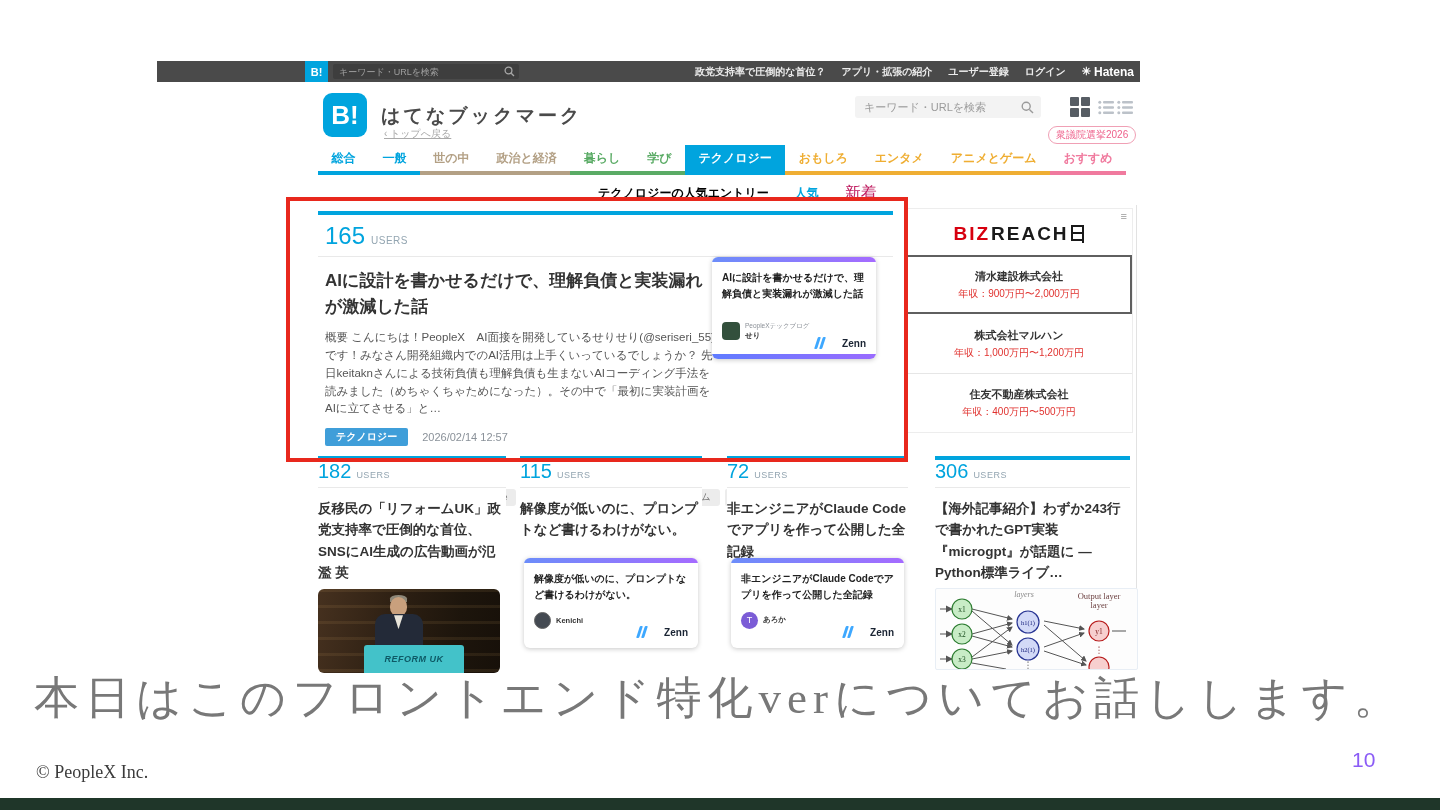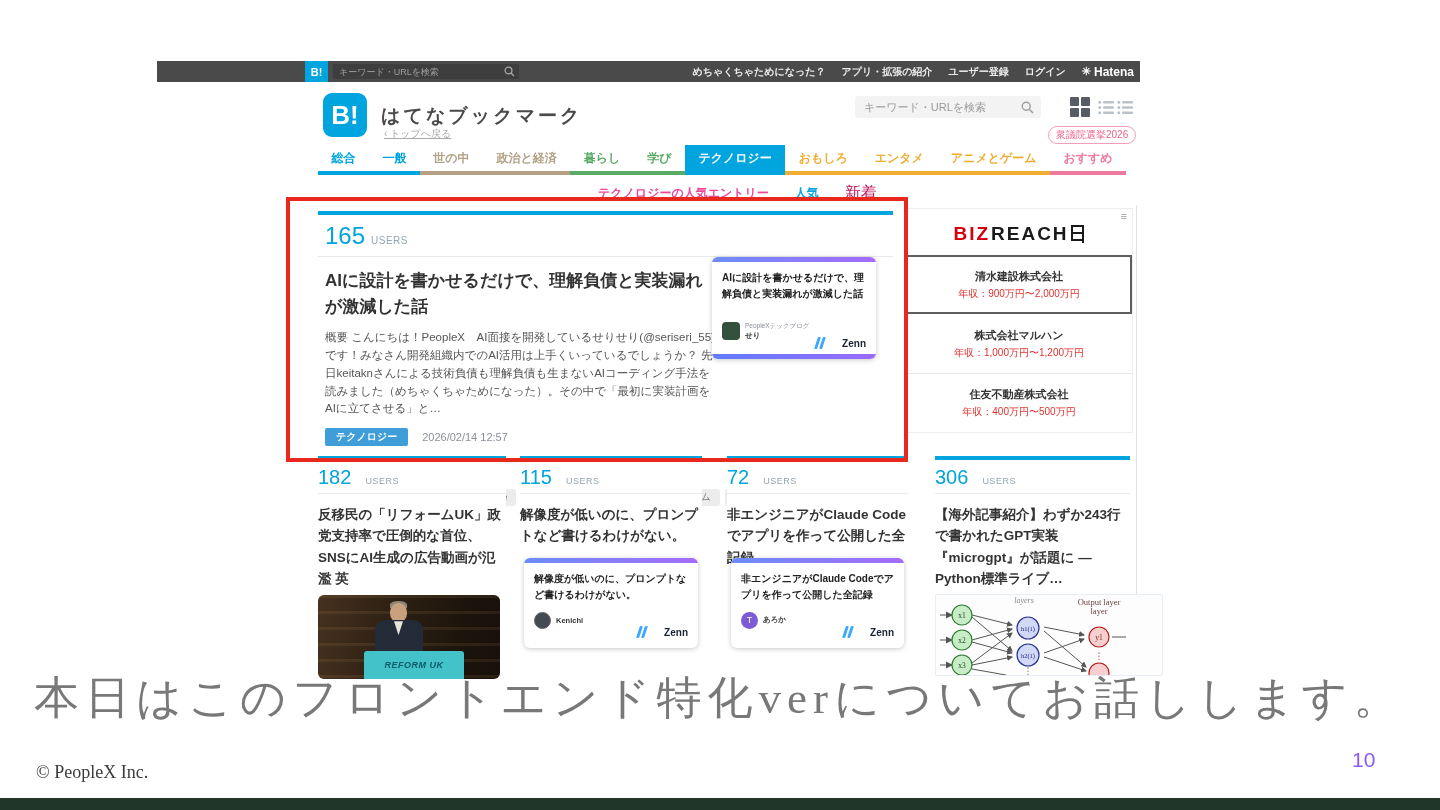--- a/index.html
+++ b/index.html
@@ -42,21 +42,21 @@
   .tab { flex:1 1 auto; display:flex; align-items:center; justify-content:center; font-size:12px; font-weight:bold;
          padding:0 8px; white-space:nowrap; border-bottom:4px solid transparent; cursor:pointer; }
   .t-blue   { color:#00a4de; border-bottom-color:#00a4de; }
   .t-taupe  { color:#b3a085; border-bottom-color:#b3a085; }
   .t-green  { color:#5aab65; border-bottom-color:#5aab65; }
   .t-orange { color:#efae33; border-bottom-color:#efae33; }
   .t-pink   { color:#f07a9e; border-bottom-color:#f07a9e; }
   .tab.active { background:#00a4de; color:#fff; border-bottom-color:#00a4de; }
 
   .subnav { position:absolute; left:598px; top:183px; display:flex; gap:26px; align-items:center; }
-  .subnav .sn-title { font-size:12px; font-weight:bold; color:#ec4899; }
+  .subnav .sn-title { font-size:12px; font-weight:bold; color:#000000; }
   .subnav .sn-pop { font-size:12px; font-weight:bold; color:#00a4de; cursor:pointer; }
   .subnav .sn-new { font-size:16px; color:#be185d; cursor:pointer; }
 
   
   .featured { position:absolute; left:318px; top:211px; width:575px; border-top:4px solid #00a4de; background:#fff; }
   .f-users { margin:7px 0 0 7px; display:flex; align-items:baseline; gap:6px; }
   .users-num { color:#00a4de; }
   .f-users .users-num { font-size:24px; }
   .users-label { color:#93a5b1; font-size:10px; letter-spacing:.5px; }
   .hdiv { border-top:1px solid #e9e9e9; margin-top:6px; }
@@ -103,21 +103,21 @@
   .job-sal { font-size:10px; color:#e0312e; margin-top:3px; }
 
   .scrollline { position:absolute; left:1136px; top:205px; width:1px; height:443px; background:#e2e2e2; }
 
   
   .card { position:absolute; top:456px; border-top:4px solid #00a4de; background:#fff; }
   .card.cA { left:318px; width:188px; }
   .card.cB { left:520px; width:182px; }
   .card.cC { left:727px; width:181px; }
   .card.cD { left:935px; width:195px; }
-  .c-users { margin-top:6px; display:flex; align-items:baseline; gap:14px; }
+  .c-users { display:flex; align-items:baseline; gap:5px; }
   .c-users .users-num { font-size:20px; }
   .c-users .users-label { font-size:9px; }
   .c-div { border-top:1px solid #e9e9e9; margin-top:4px; }
   .c-title { margin-top:10px; font-size:13.5px; font-weight:bold; color:#333; line-height:1.58; cursor:pointer; }
 
   
   .photo { position:relative; margin-top:6px; width:182px; height:84px; border-radius:6px; overflow:hidden;
            background:linear-gradient(100deg,#46311f 0%,#2e2013 40%,#1d150c 75%,#171009 100%); cursor:pointer; }
   .photo .shelves { position:absolute; inset:0;
            background:repeating-linear-gradient(180deg, rgba(255,200,120,.14) 0 3px, rgba(0,0,0,0) 3px 16px); opacity:.6; }
@@ -126,21 +126,21 @@
   .photo .suit { position:absolute; left:57px; top:25px; width:48px; height:34px; border-radius:10px 10px 0 0; background:#232a38; }
   .photo .shirt { position:absolute; left:76px; top:26px; width:9px; height:14px; background:#e8e4da; clip-path:polygon(0 0,100% 0,50% 100%); }
   .photo .podium { position:absolute; left:46px; bottom:0; width:100px; height:28px; background:#43c2c9; border-radius:3px 3px 0 0;
                    display:flex; align-items:center; justify-content:center; }
   .photo .podium span { color:#0e5a66; font-weight:bold; font-size:9px; font-style:italic; letter-spacing:.5px; }
 
   .bthumb { left:524px; top:558px; width:174px; height:90px; }
   .cthumb { left:731px; top:558px; width:173px; height:90px; }
 
   
-  .diagram { margin-top:5px; width:228px; height:82px; background:#fdfdfd; border:1px solid #e8eef5; border-radius:2px; overflow:hidden; cursor:pointer; }
+  .diagram { margin-top:5px; width:203px; height:82px; background:#fdfdfd; border:1px solid #e8eef5; border-radius:2px; overflow:hidden; cursor:pointer; }
   .diagram text { font-family:"Liberation Serif",serif; }
 
   
   .redbox { position:absolute; left:286px; top:197px; width:622px; height:265px; border:4px solid #e8281d; z-index:40; pointer-events:none; }
 
   
   .caption { position:absolute; left:34px; top:668px; font-family:"Liberation Serif",serif; font-size:45px; color:#787878;
              letter-spacing:6px; white-space:nowrap; }
   .copyright { position:absolute; left:36px; top:762px; font-family:"Liberation Serif",serif; font-size:18px; color:#3b3b3b; }
   .pagenum { position:absolute; left:1352px; top:748px; font-size:21px; color:#8b5cf6; }
@@ -154,21 +154,21 @@
   <div class="topbar">
     <div class="tb-logo">B!</div>
     <div class="tb-search">
       <input type="text" readonly="" placeholder="キーワード・URLを検索" style="">
       <svg width="11" height="11" viewBox="0 0 11 11">
         <circle cx="4.5" cy="4.5" r="3.4" fill="none" stroke="#a8a8a8" stroke-width="1.3"></circle>
         <line x1="7.2" y1="7.2" x2="10" y2="10" stroke="#a8a8a8" stroke-width="1.3"></line>
       </svg>
     </div>
     <div class="tb-links">
-      <span class="tb-link">めちゃくちゃためになった？</span>
+      <span class="tb-link">政党支持率で圧倒的な首位？</span>
       <span class="tb-link">アプリ・拡張の紹介</span>
       <span class="tb-link">ユーザー登録</span>
       <span class="tb-link">ログイン</span>
       <span class="tb-brand">
         <span class="mark">✳</span>
         <span>Hatena</span>
       </span>
     </div>
   </div>
 

